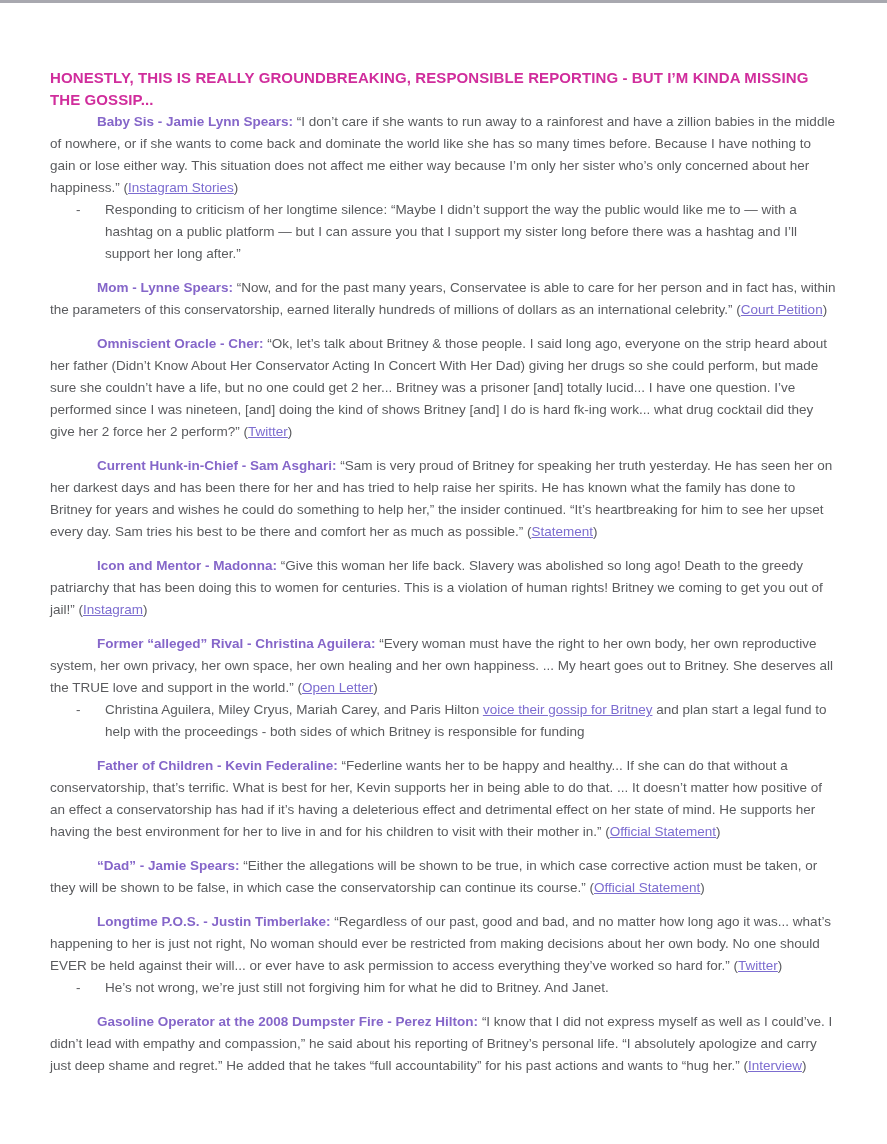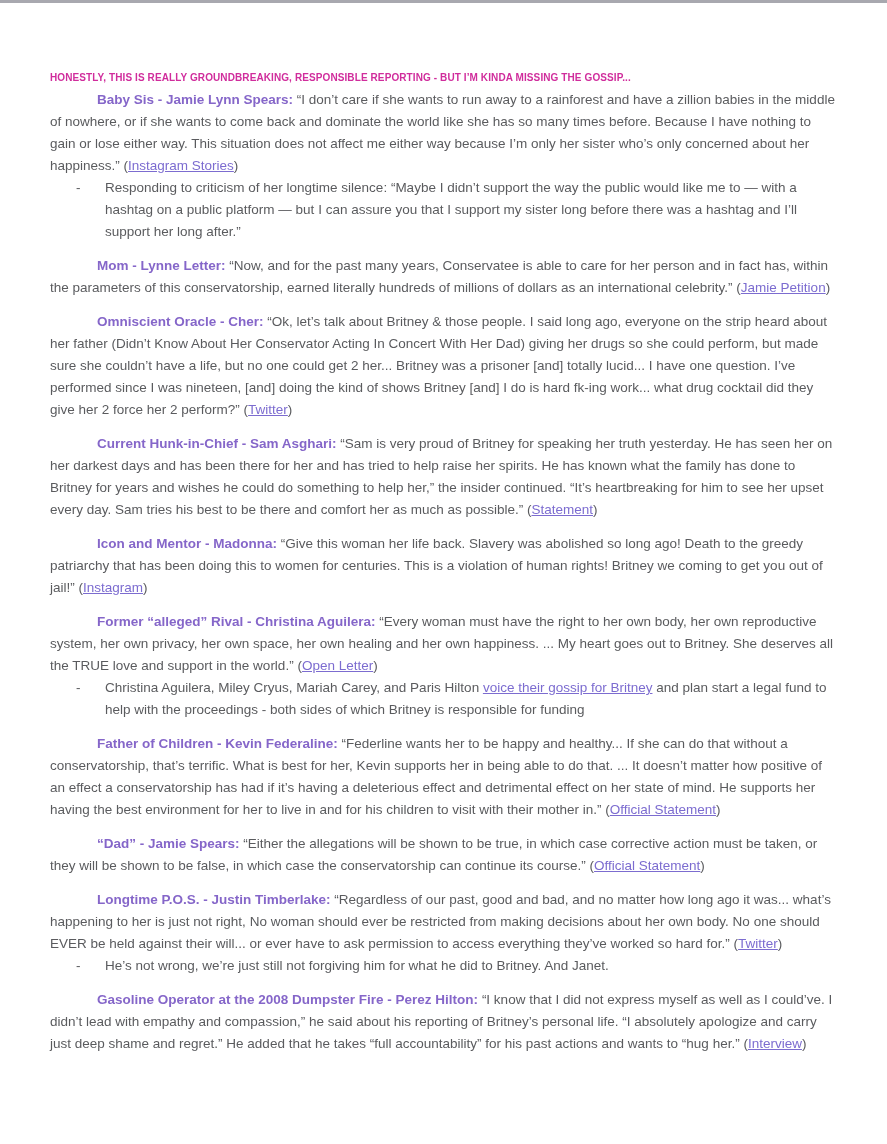--- a/index.html
+++ b/index.html
@@ -20,21 +20,21 @@
     height:3px;
     background:var(--topbar);
   }
   .doc{
     padding:64px 50px 60px 50px;
     width:787px;
     font-size:13.5px;
     line-height:22px;
   }
   .doc-heading{
-    font-size:10px;
+    font-size:15px;
     line-height:22px;
     font-weight:700;
     color:var(--magenta);
     margin:0 0 12px 0;
     letter-spacing:0.1px;
   }
   h1.doc-heading{margin:0;}
   .intro-text{margin:0 0 12px 0;}
   .entry-block{margin:0 0 12px 0;}
   .entry{margin:0;}
@@ -65,21 +65,21 @@
 <div class="top-bar"></div>
 
 <main class="doc">
   <h1 class="doc-heading">HONESTLY, THIS IS REALLY GROUNDBREAKING, RESPONSIBLE REPORTING - BUT I’M KINDA MISSING THE GOSSIP...</h1>
   <div>
       <div class="entry-block">
         <p class="entry"><span class="entry-label">Baby Sis - Jamie Lynn Spears:</span> <span>“I don’t care if she wants to run away to a rainforest and have a zillion babies in the middle of nowhere, or if she wants to come back and dominate the world like she has so many times before. Because I have nothing to gain or lose either way. This situation does not affect me either way because I’m only her sister who’s only concerned about her happiness.” (</span><a class="doc-link" href="#">Instagram Stories</a><span>)</span></p>
         <div class="bullet"><span class="bullet-marker">-</span><span>Responding to criticism of her longtime silence: “Maybe I didn’t support the way the public would like me to — with a hashtag on a public platform — but I can assure you that I support my sister long before there was a hashtag and I’ll support her long after.”</span></div>
       </div>
       <div class="entry-block">
-        <p class="entry"><span class="entry-label">Mom - Lynne Letter:</span> <span>“Now, and for the past many years, Conservatee is able to care for her person and in fact has, within the parameters of this conservatorship, earned literally hundreds of millions of dollars as an international celebrity.” (</span><a class="doc-link" href="#">Jamie Petition</a><span>)</span></p>
+        <p class="entry"><span class="entry-label">Mom - Lynne Spears:</span> <span>“Now, and for the past many years, Conservatee is able to care for her person and in fact has, within the parameters of this conservatorship, earned literally hundreds of millions of dollars as an international celebrity.” (</span><a class="doc-link" href="#">Court Petition</a><span>)</span></p>
       </div>
       <div class="entry-block">
         <p class="entry"><span class="entry-label">Omniscient Oracle - Cher:</span> <span>“Ok, let’s talk about Britney &amp; those people. I said long ago, everyone on the strip heard about her father (Didn’t Know About Her Conservator Acting In Concert With Her Dad) giving her drugs so she could perform, but made sure she couldn’t have a life, but no one could get 2 her... Britney was a prisoner [and] totally lucid... I have one question. I’ve performed since I was nineteen, [and] doing the kind of shows Britney [and] I do is hard fk-ing work... what drug cocktail did they give her 2 force her 2 perform?” (</span><a class="doc-link" href="#">Twitter</a><span>)</span></p>
       </div>
       <div class="entry-block">
         <p class="entry"><span class="entry-label">Current Hunk-in-Chief - Sam Asghari:</span> <span>“Sam is very proud of Britney for speaking her truth yesterday. He has seen her on her darkest days and has been there for her and has tried to help raise her spirits. He has known what the family has done to Britney for years and wishes he could do something to help her,” the insider continued. “It’s heartbreaking for him to see her upset every day. Sam tries his best to be there and comfort her as much as possible.” (</span><a class="doc-link" href="#">Statement</a><span>)</span></p>
       </div>
       <div class="entry-block">
         <p class="entry"><span class="entry-label">Icon and Mentor - Madonna:</span> <span>“Give this woman her life back. Slavery was abolished so long ago! Death to the greedy patriarchy that has been doing this to women for centuries. This is a violation of human rights! Britney we coming to get you out of jail!” (</span><a class="doc-link" href="#">Instagram</a><span>)</span></p>
       </div>

